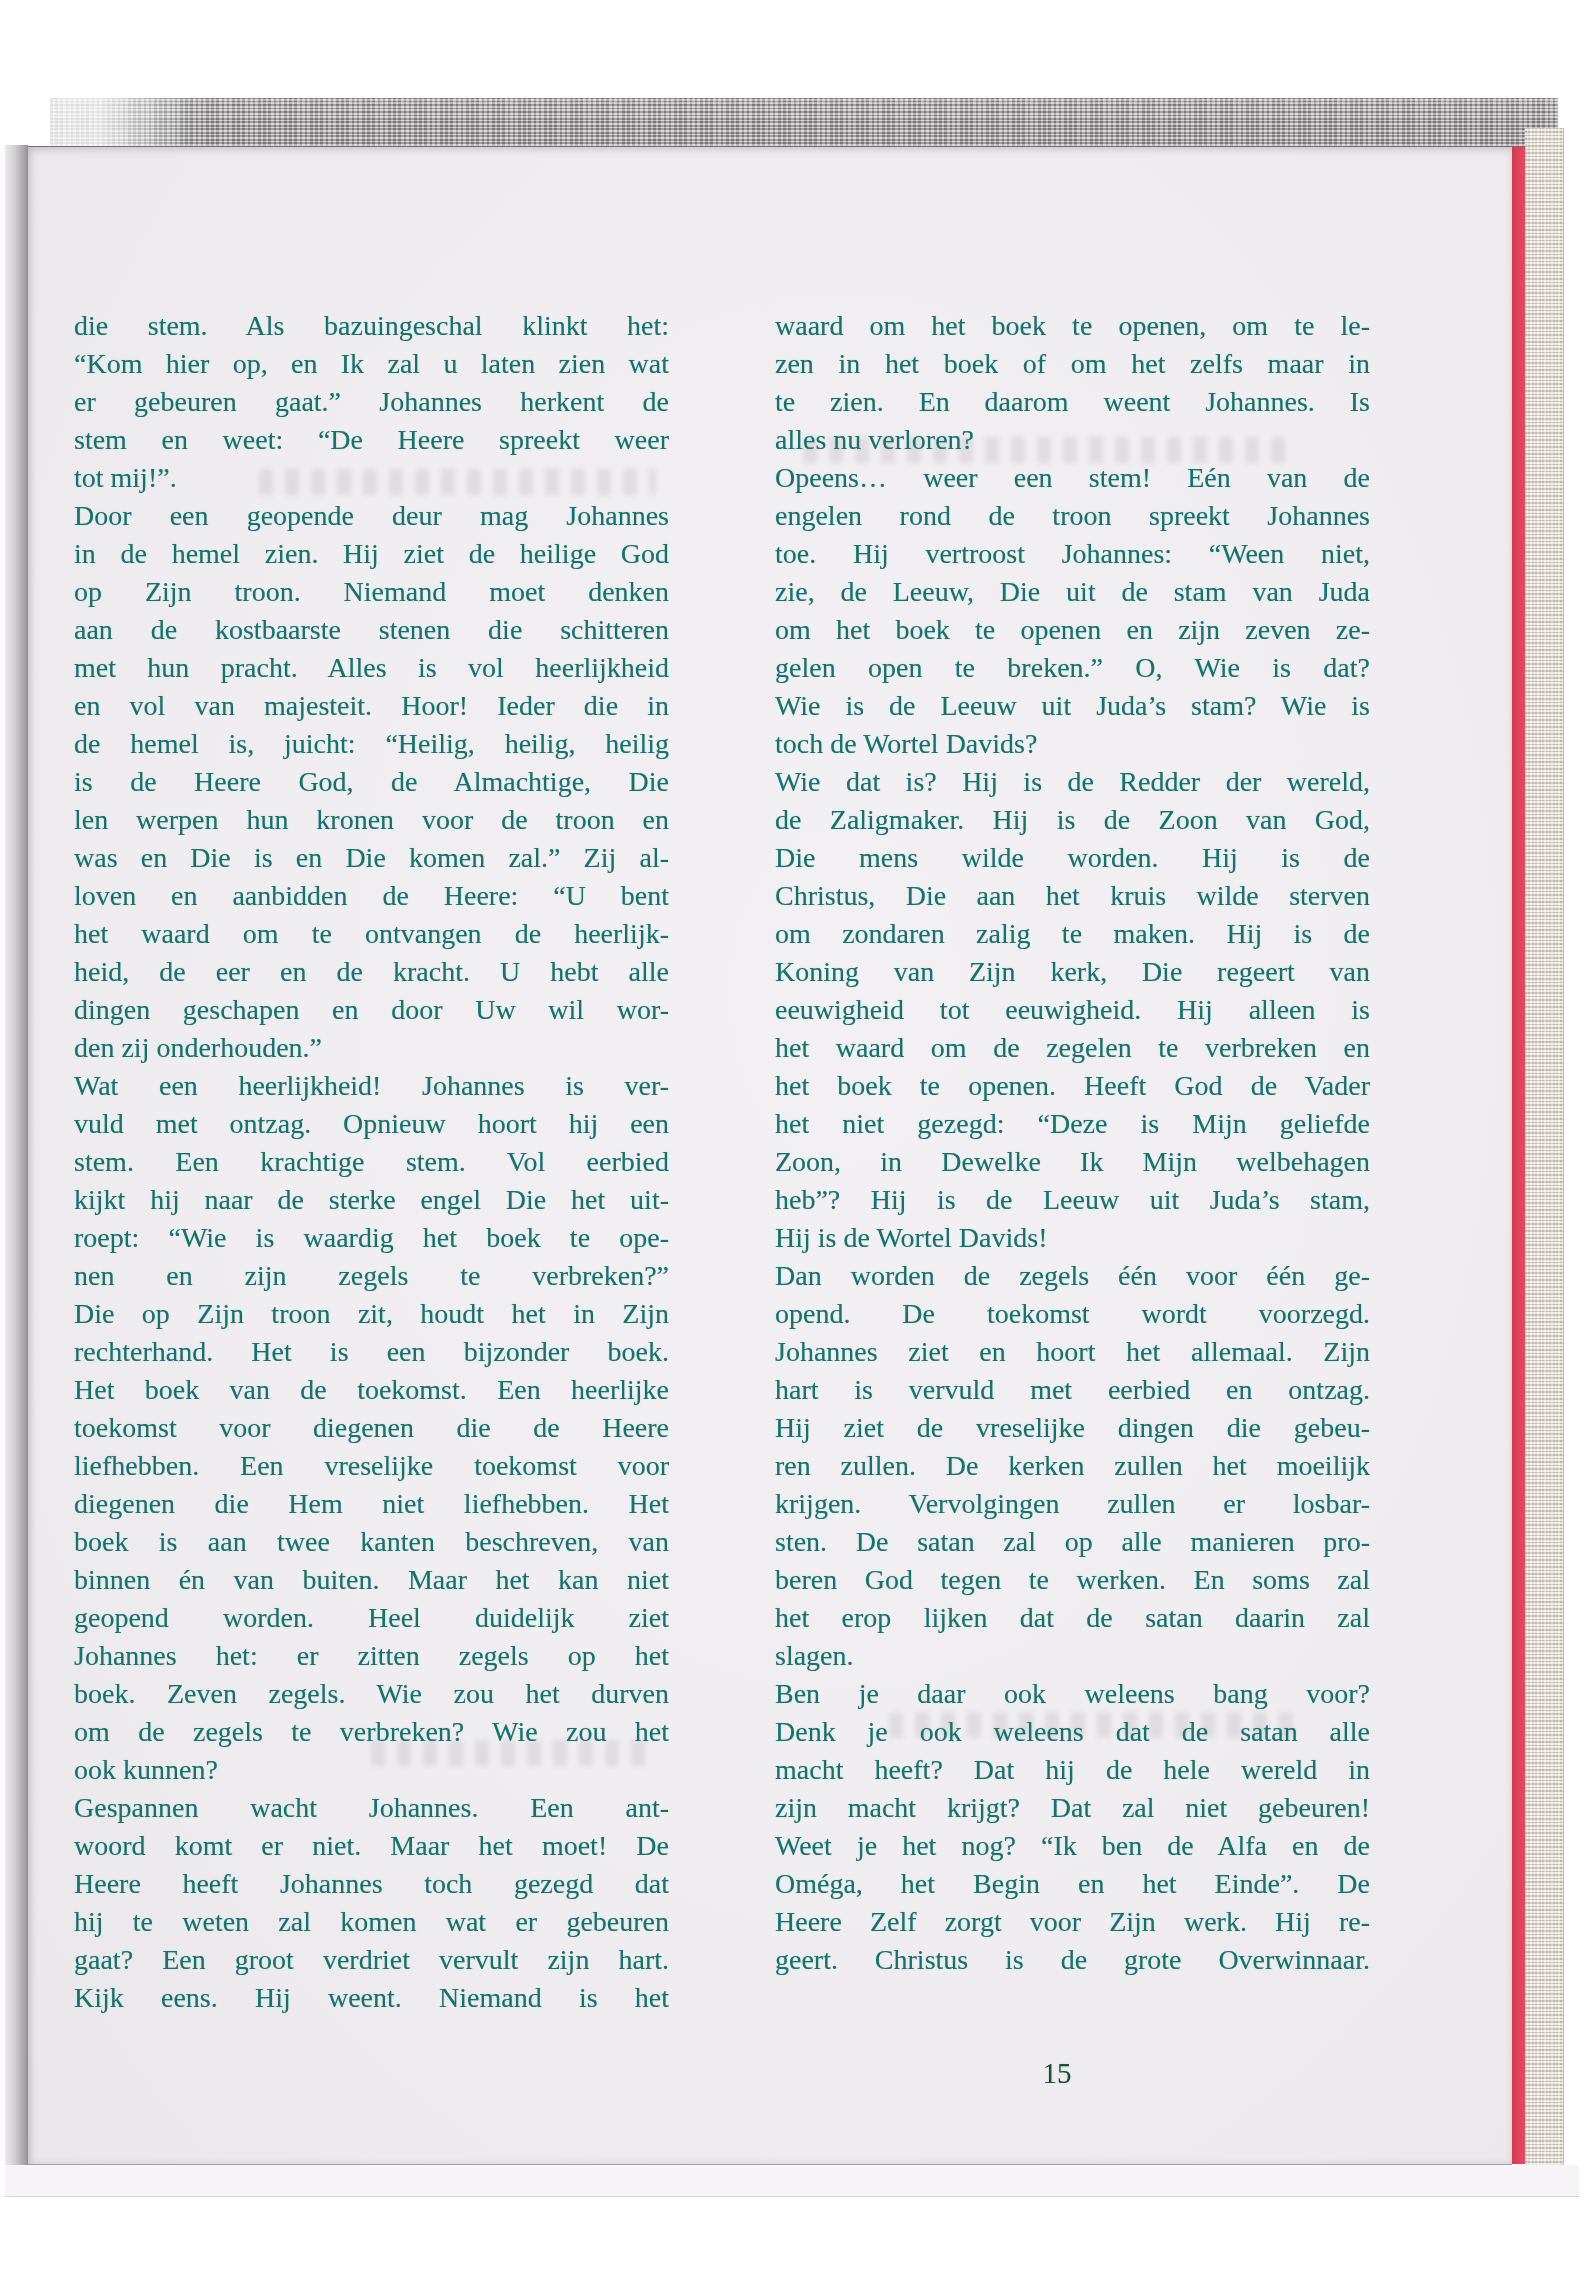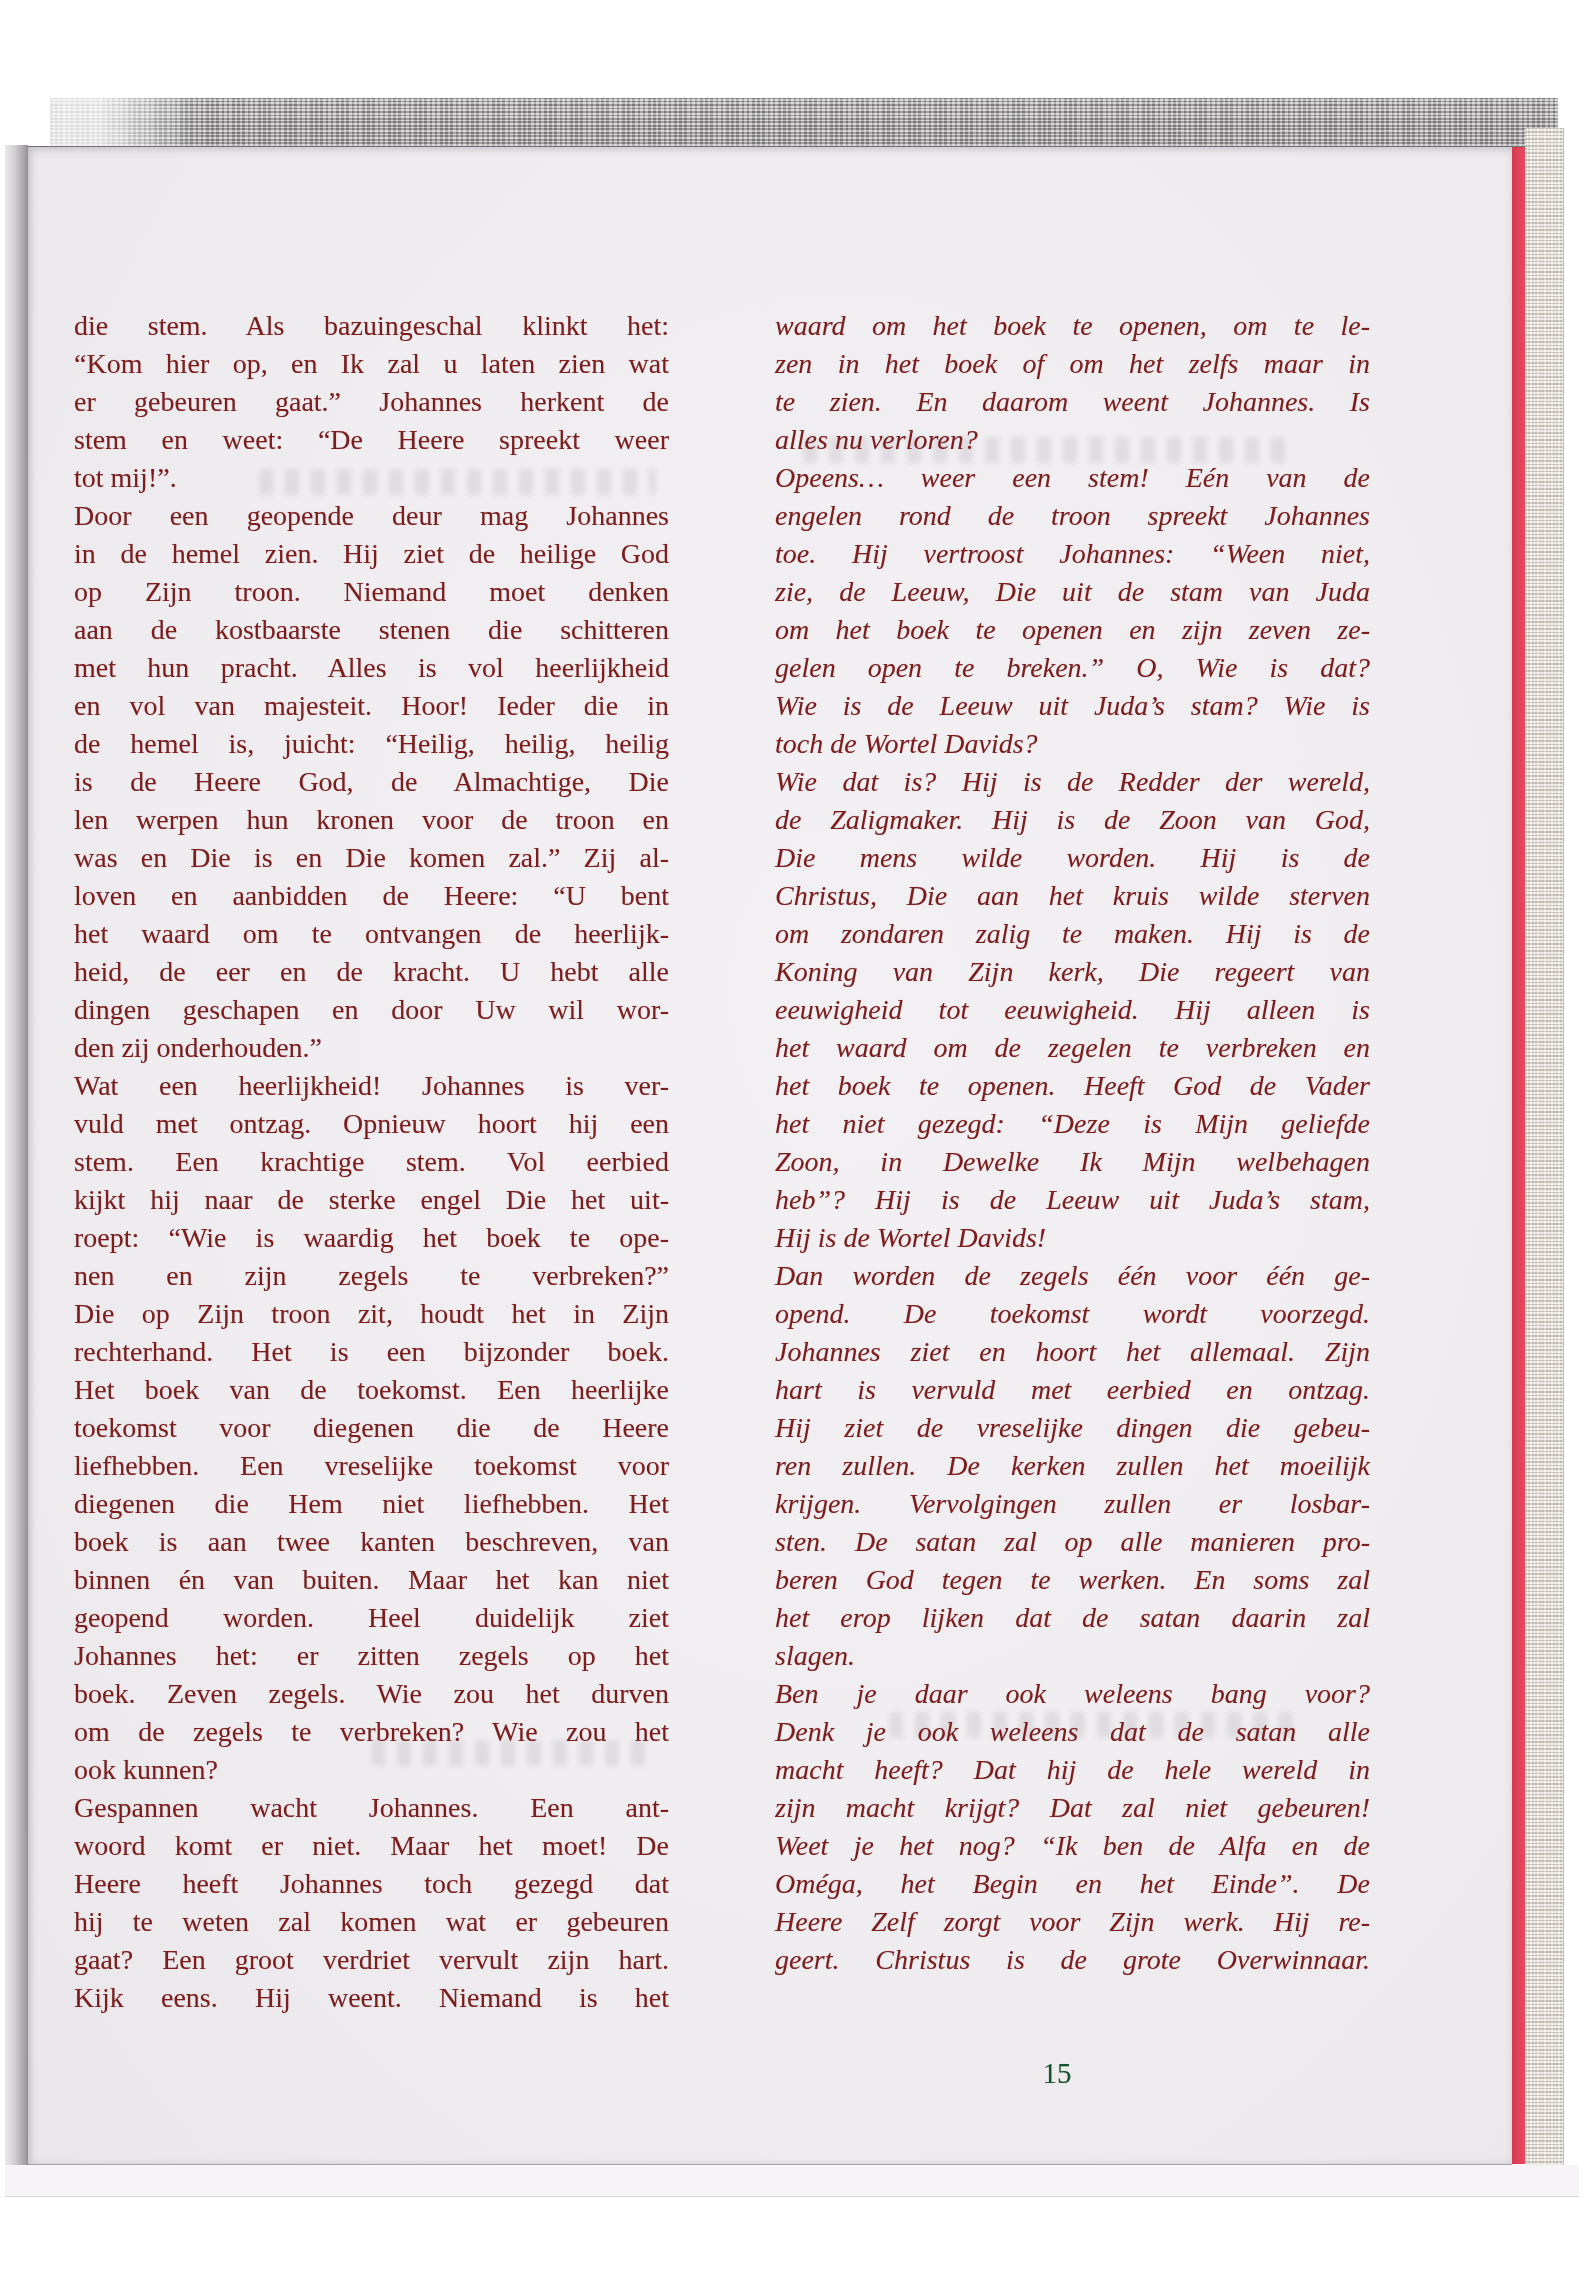--- a/index.html
+++ b/index.html
@@ -70,26 +70,26 @@
     width: 1574px; height: 31px;
     background: #f6f4f6;
     border-bottom: 1.7px solid #d8d5d9;
   }
 
   
   .text-column {
     position: absolute;
     top: 307px;
     width: 595px;
-    color: #7f1d1d;
+    color: #0f766e;
     font-size: 28px;
     text-shadow: 0 0 0.9px rgba(71,69,80,0.35);
   }
   .col-left  { left: 74px;  }
-  .col-right { left: 775px; font-style: italic; }
+  .col-right { left: 775px; }
   .line {
     height: 38px;
     line-height: 38px;
     text-align: justify;
     text-align-last: justify;
   }
   .line.last {
     text-align-last: left;
   }
 

